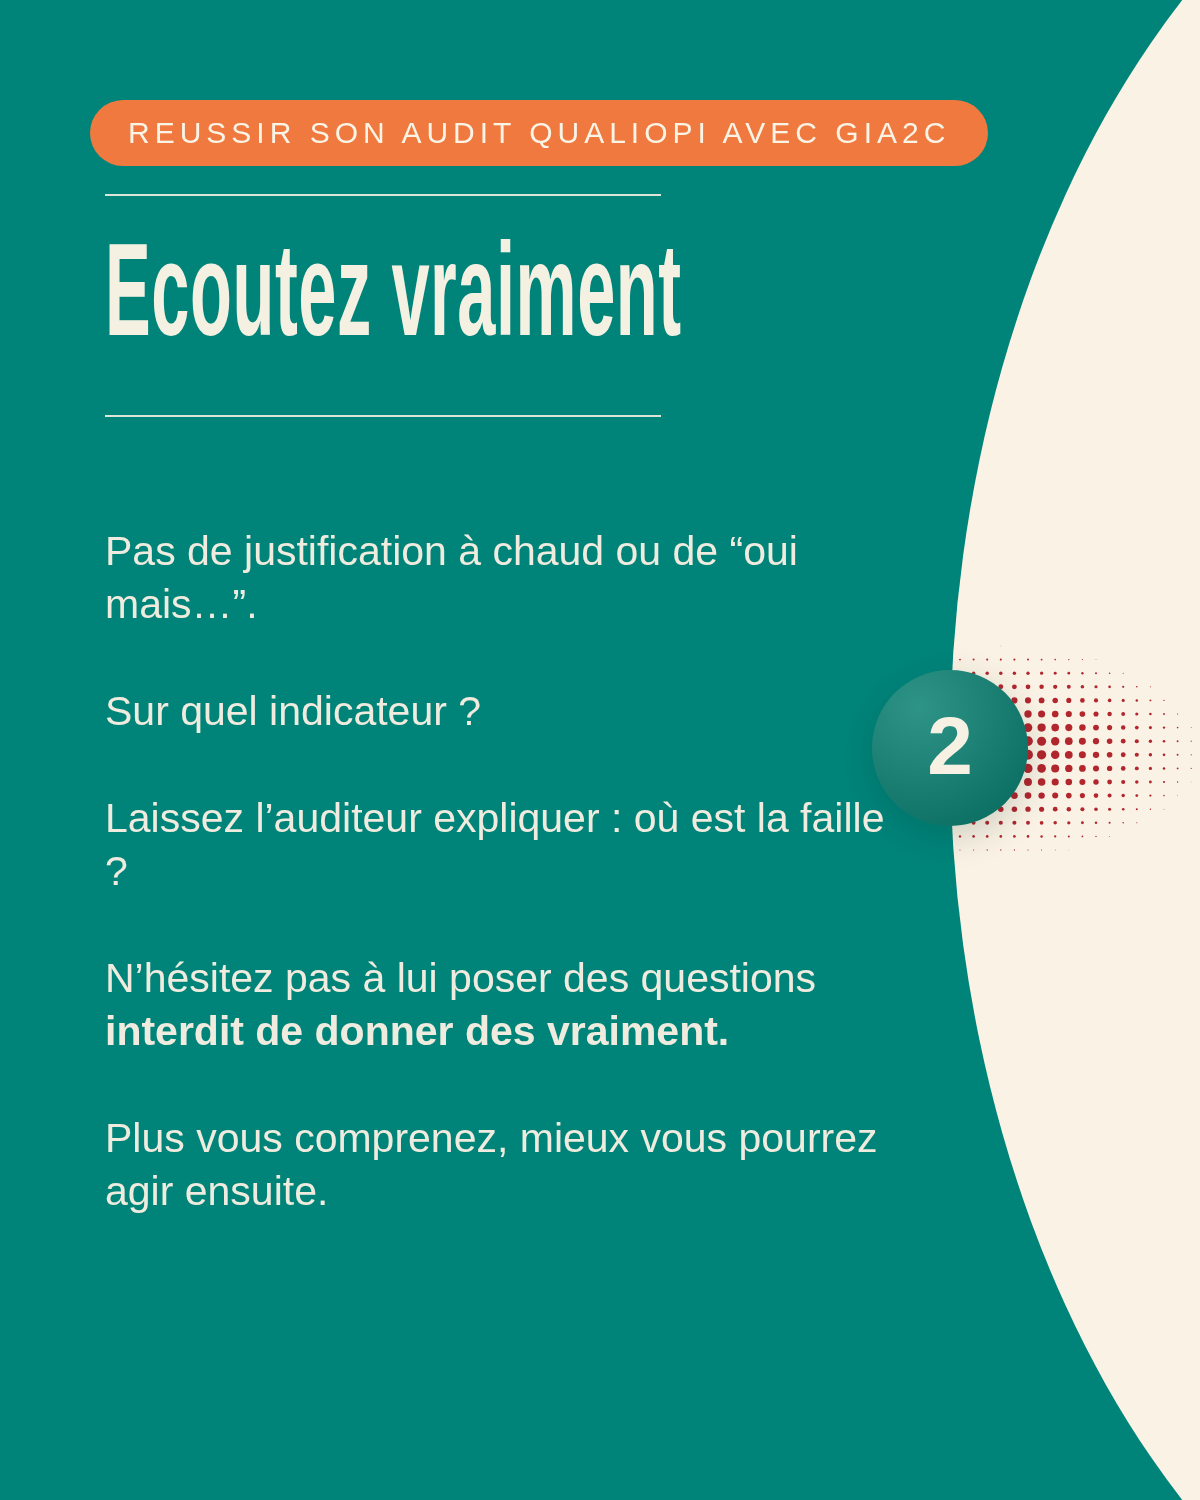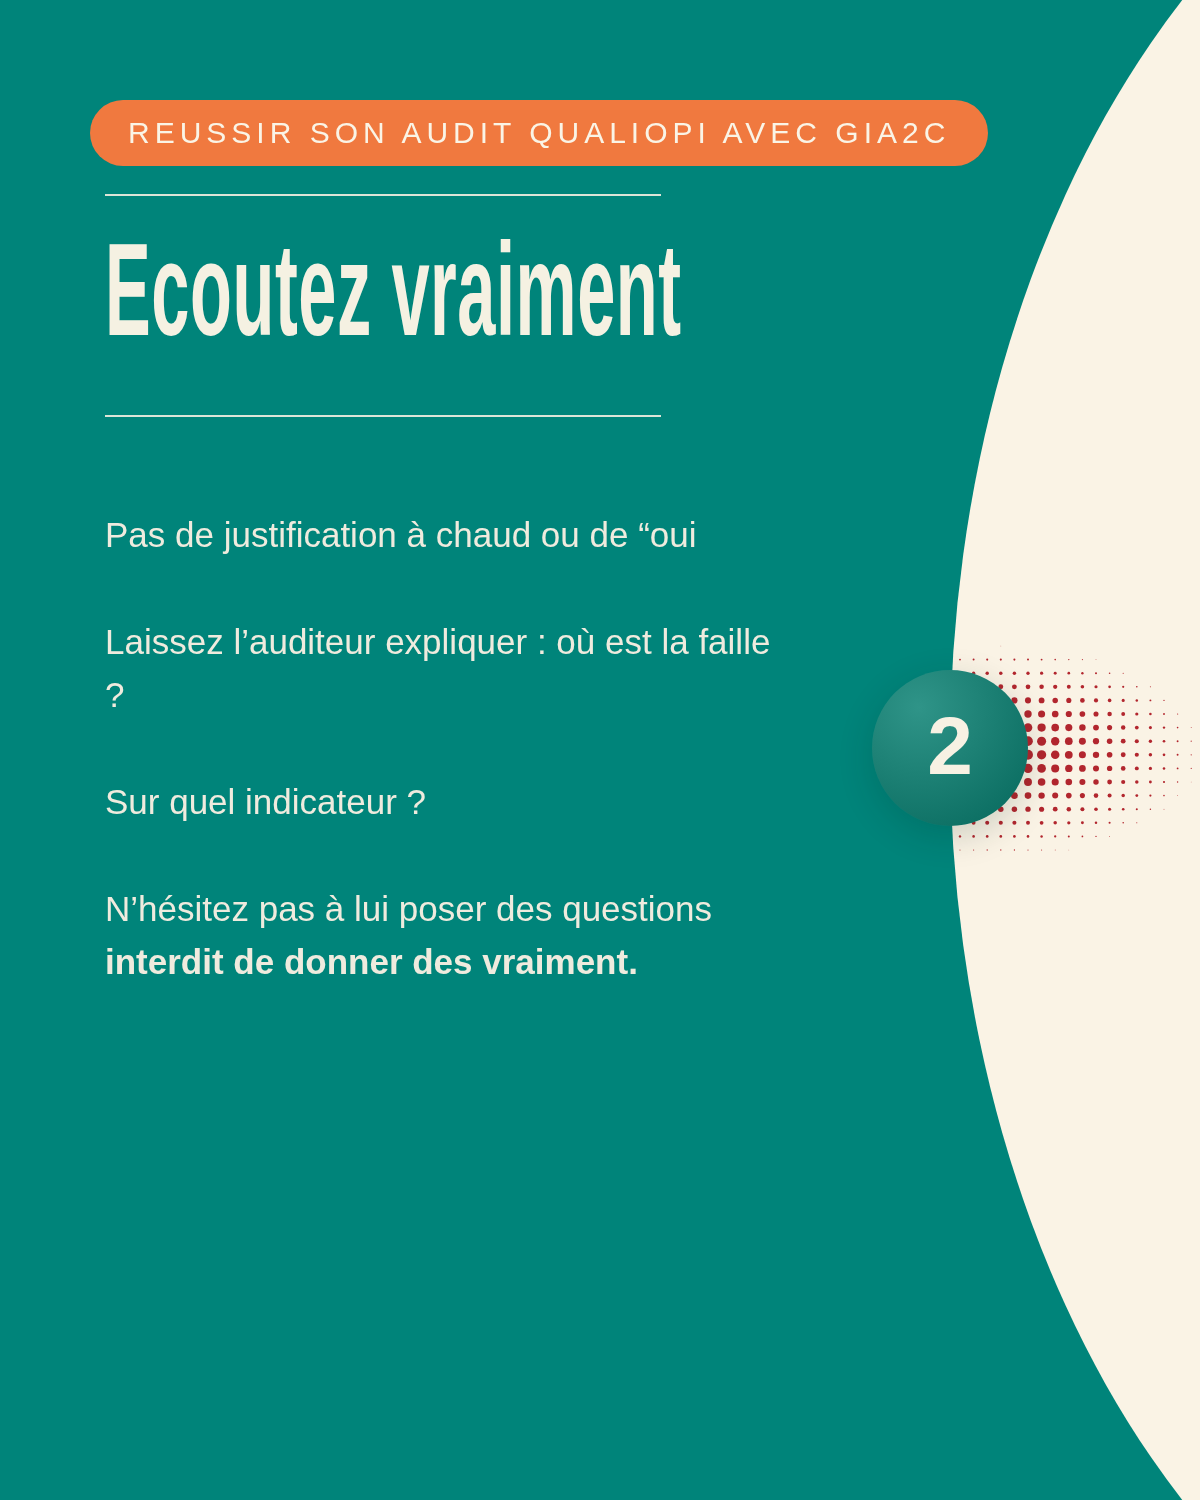--- a/index.html
+++ b/index.html
@@ -86,24 +86,24 @@
     white-space: nowrap;
   }
   .title-inner {
     display: inline-block;
     transform: scaleX(0.52);
     transform-origin: 0 0;
     letter-spacing: 1px;
   }
   .paragraphs {
     position: absolute;
-    left: 105px; top: 508px;
+    left: 105px; top: 525px;
     width: 880px;
     color: var(--text_cream, #EFEBDE);
-    font-size: 35px;
+    font-size: 41px;
   }
   .paragraphs p { margin: 0 0 54px 0; }
   .pline { display: block; line-height: 53px; white-space: nowrap; }
   .pline .b { font-weight: bold; }
 </style>
 </head>
 <body>
 
 <div class="canvas">
 
@@ -357,28 +357,33 @@
 
     <h1 class="title">
       <span class="title-inner">Ecoutez vraiment</span>
     </h1>
 
     <div class="rule rule-bottom"></div>
 
     <div class="paragraphs">
         <p>
           <span class="pline"><span>Pas de justification à chaud ou de “oui</span></span>
+          <span class="pline"><span>mais…”.</span></span>
+        </p>
+        <p>
+          <span class="pline"><span>Sur quel indicateur ?</span></span>
         </p>
         <p>
           <span class="pline"><span>Laissez l’auditeur expliquer : où est la faille</span></span>
           <span class="pline"><span>?</span></span>
         </p>
         <p>
-          <span class="pline"><span>Sur quel indicateur ?</span></span>
-        </p>
-        <p>
           <span class="pline"><span>N’hésitez pas à lui poser des questions</span></span>
           <span class="pline"><span class="b">interdit de donner des vraiment.</span></span>
         </p>
+        <p>
+          <span class="pline"><span>Plus vous comprenez, mieux vous pourrez</span></span>
+          <span class="pline"><span>agir ensuite.</span></span>
+        </p>
       </div>
 
   </div>
 </div>
 
 </body></html>

